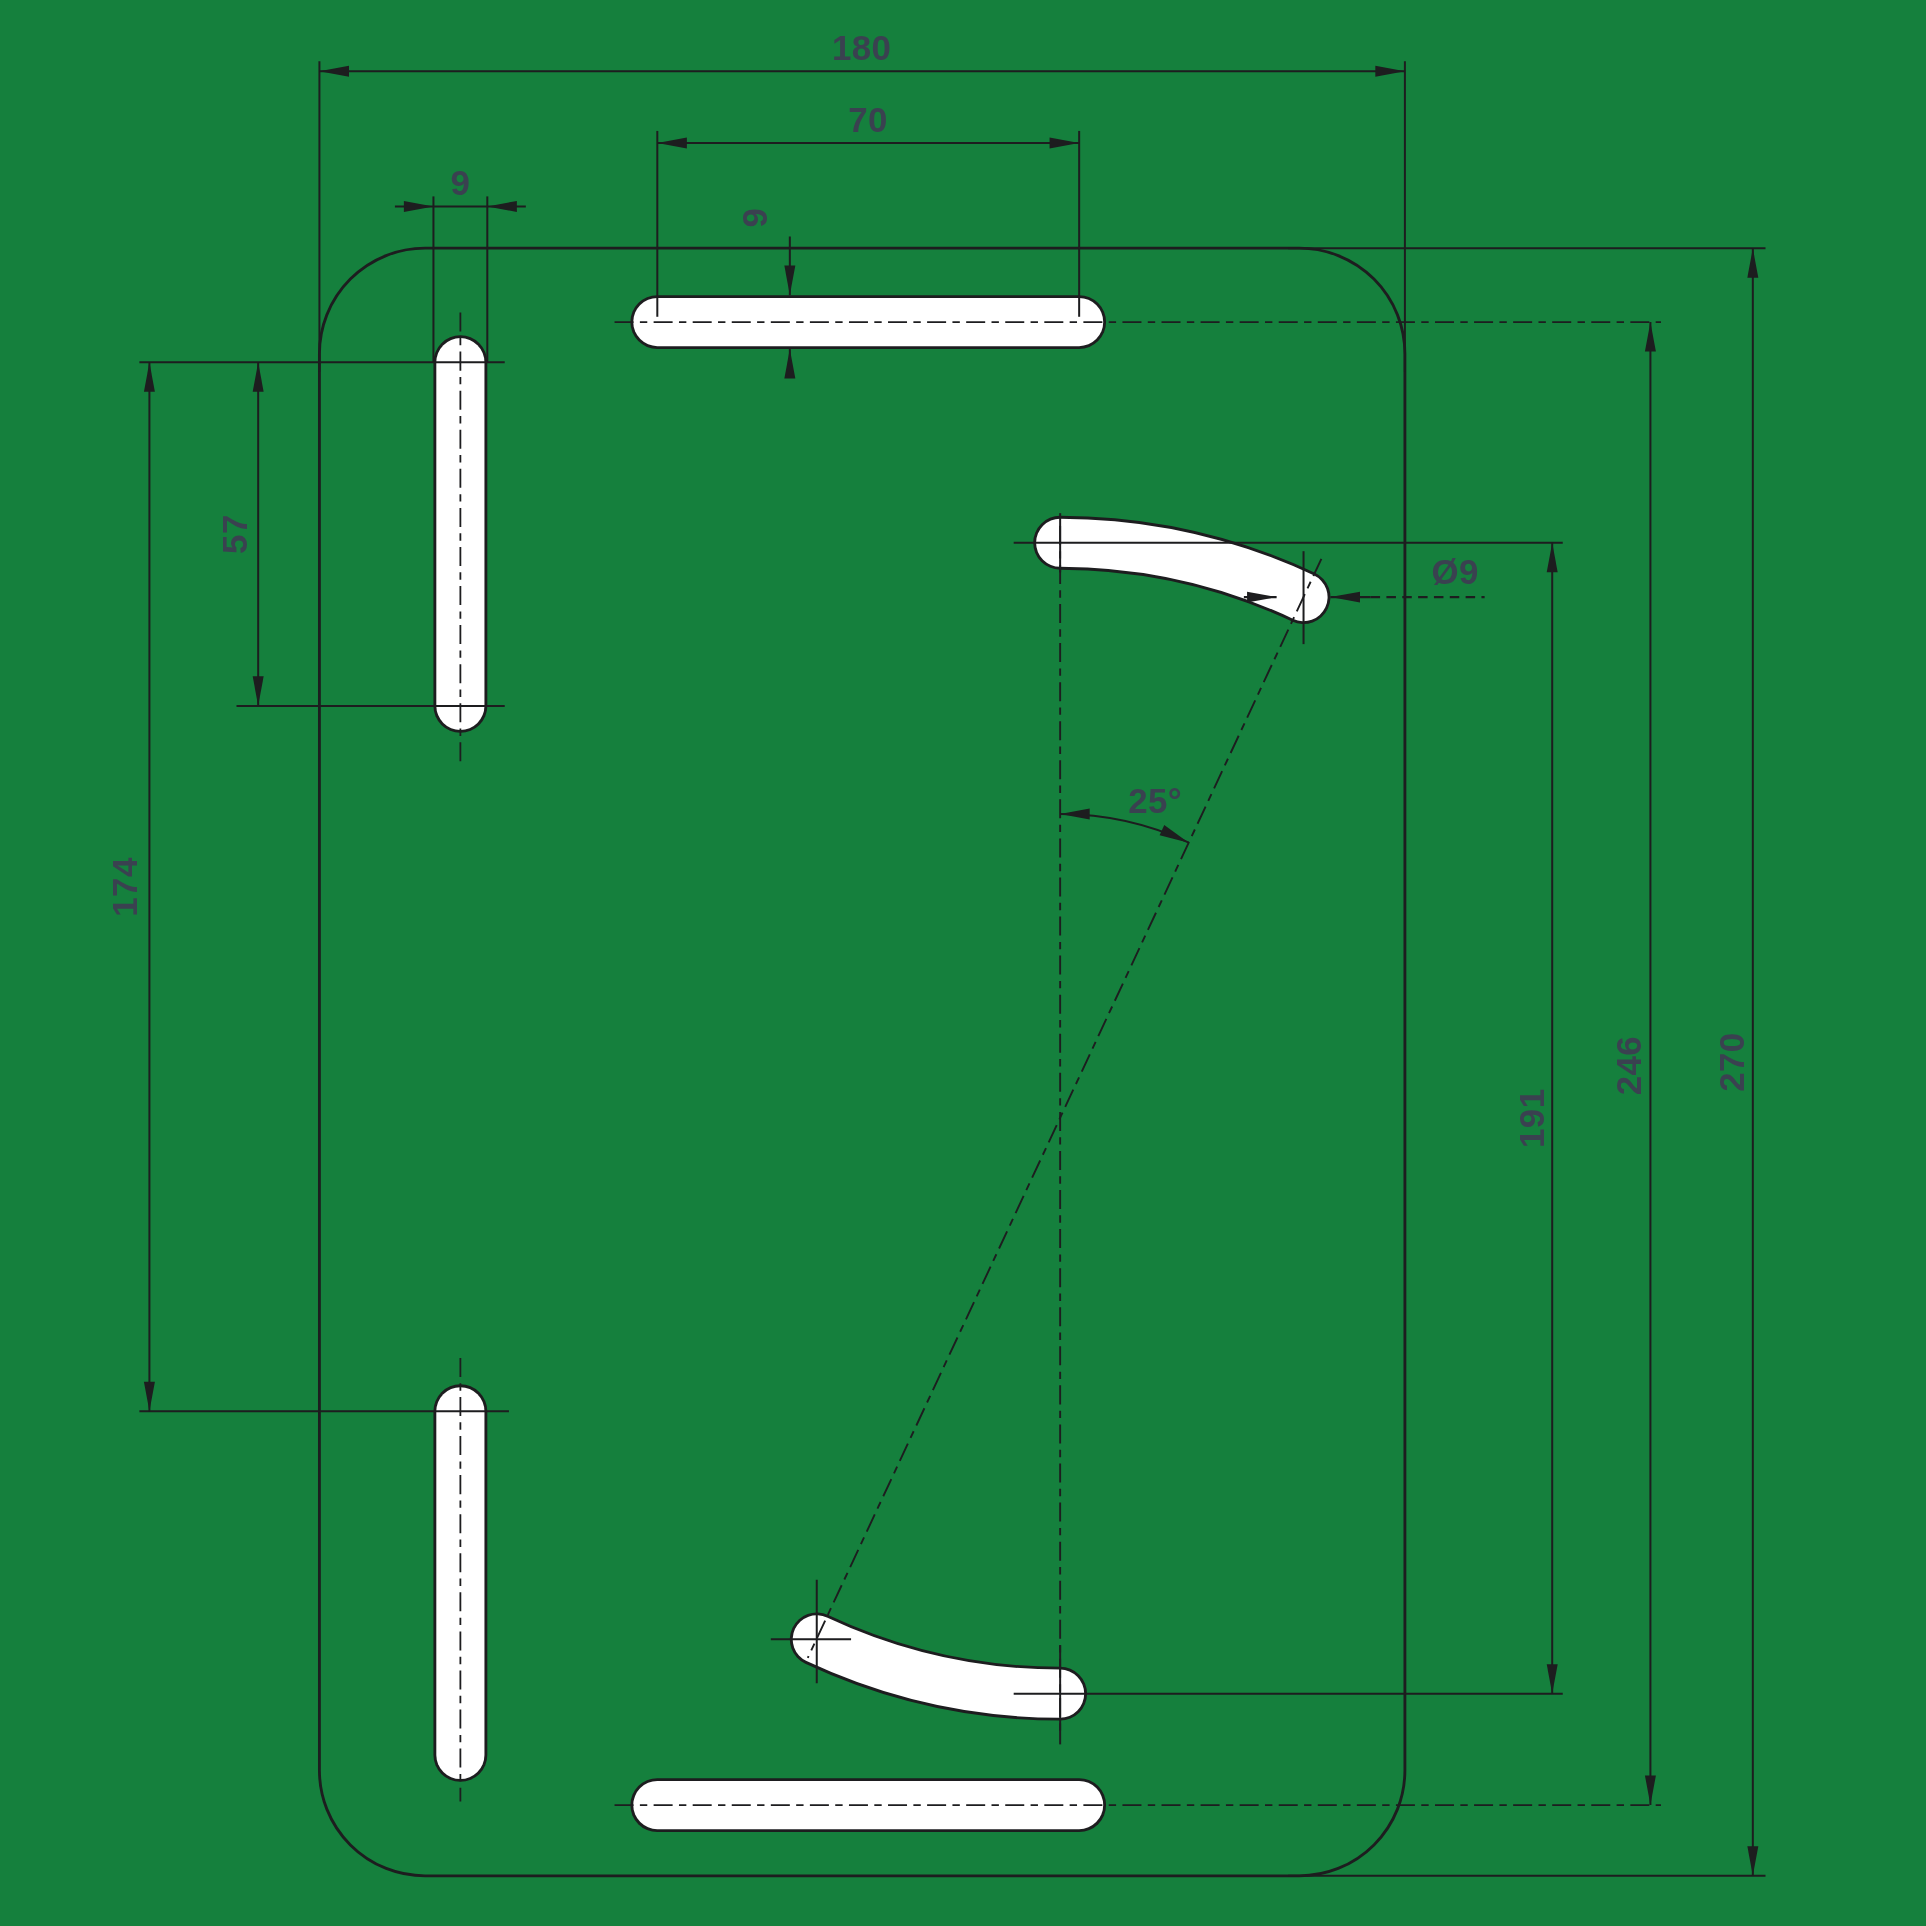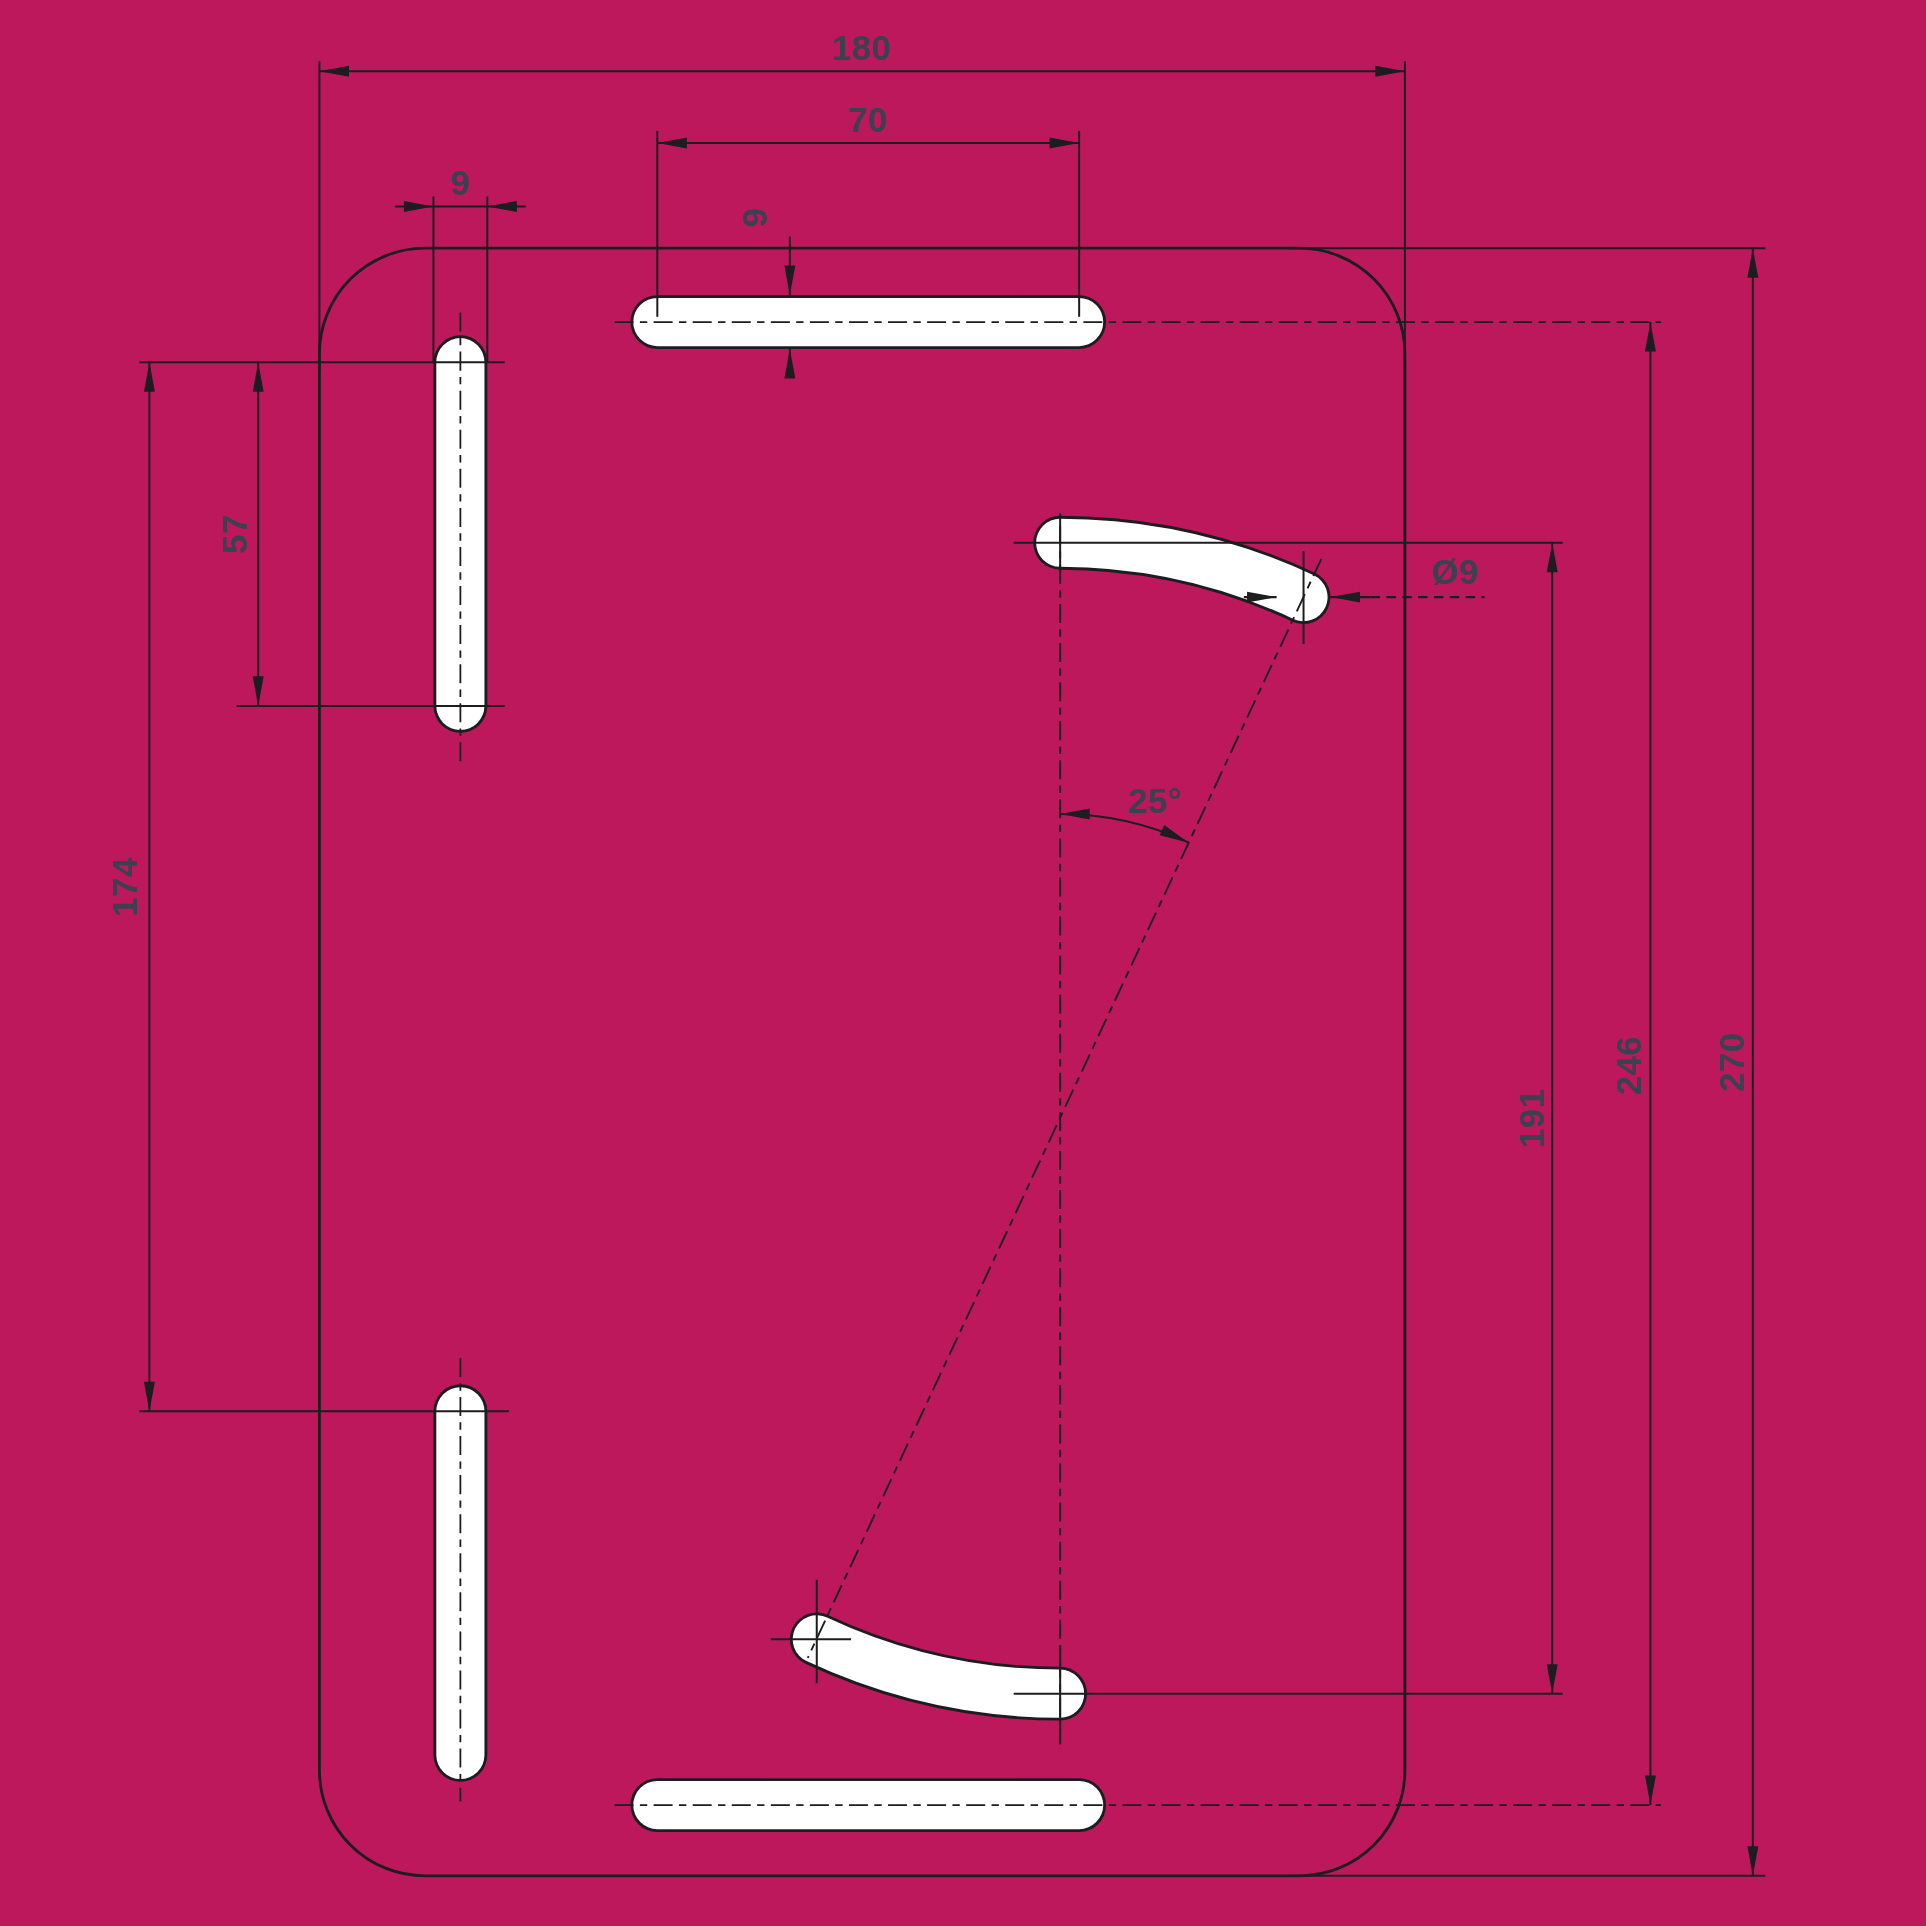--- a/index.html
+++ b/index.html
@@ -1,17 +1,17 @@
 <!DOCTYPE html>
 <html style="font-size:8.4px"><head>
 <meta charset="utf-8">
 <style>
   html,body{margin:0;padding:0;background:#ffffff;}
   body{font-family:"Liberation Sans", sans-serif;}
-  .stage{width:100vmin;height:100vmin;position:relative;background:#be185d;text-decoration:underline;}
+  .stage{width:100vmin;height:100vmin;position:relative;background:#15803d;text-decoration:underline;}
   svg{display:block;width:100%;height:100%;}
   
   .edge   {stroke:#1d1d1f;stroke-width:1.35;fill:none;stroke-linecap:butt;}
   .thin   {stroke:#1d1d1f;stroke-width:0.95;fill:none;stroke-linecap:butt;}
   .center {stroke:#1d1d1f;stroke-width:0.85;fill:none;stroke-dasharray:9 3 3.5 3;}
   .constr {stroke:#1d1d1f;stroke-width:0.9;fill:none;stroke-dasharray:9 3 3.5 3;}
   .leaderdash{stroke:#1d1d1f;stroke-width:0.95;fill:none;stroke-dasharray:4.5 3;}
   .slotblack{stroke:#1d1d1f;stroke-width:25.5;fill:none;stroke-linecap:round;}
   .slotwhite{stroke:#ffffff;stroke-width:22.8;fill:none;stroke-linecap:round;}
   .arr{fill:#1d1d1f;stroke:none;}

